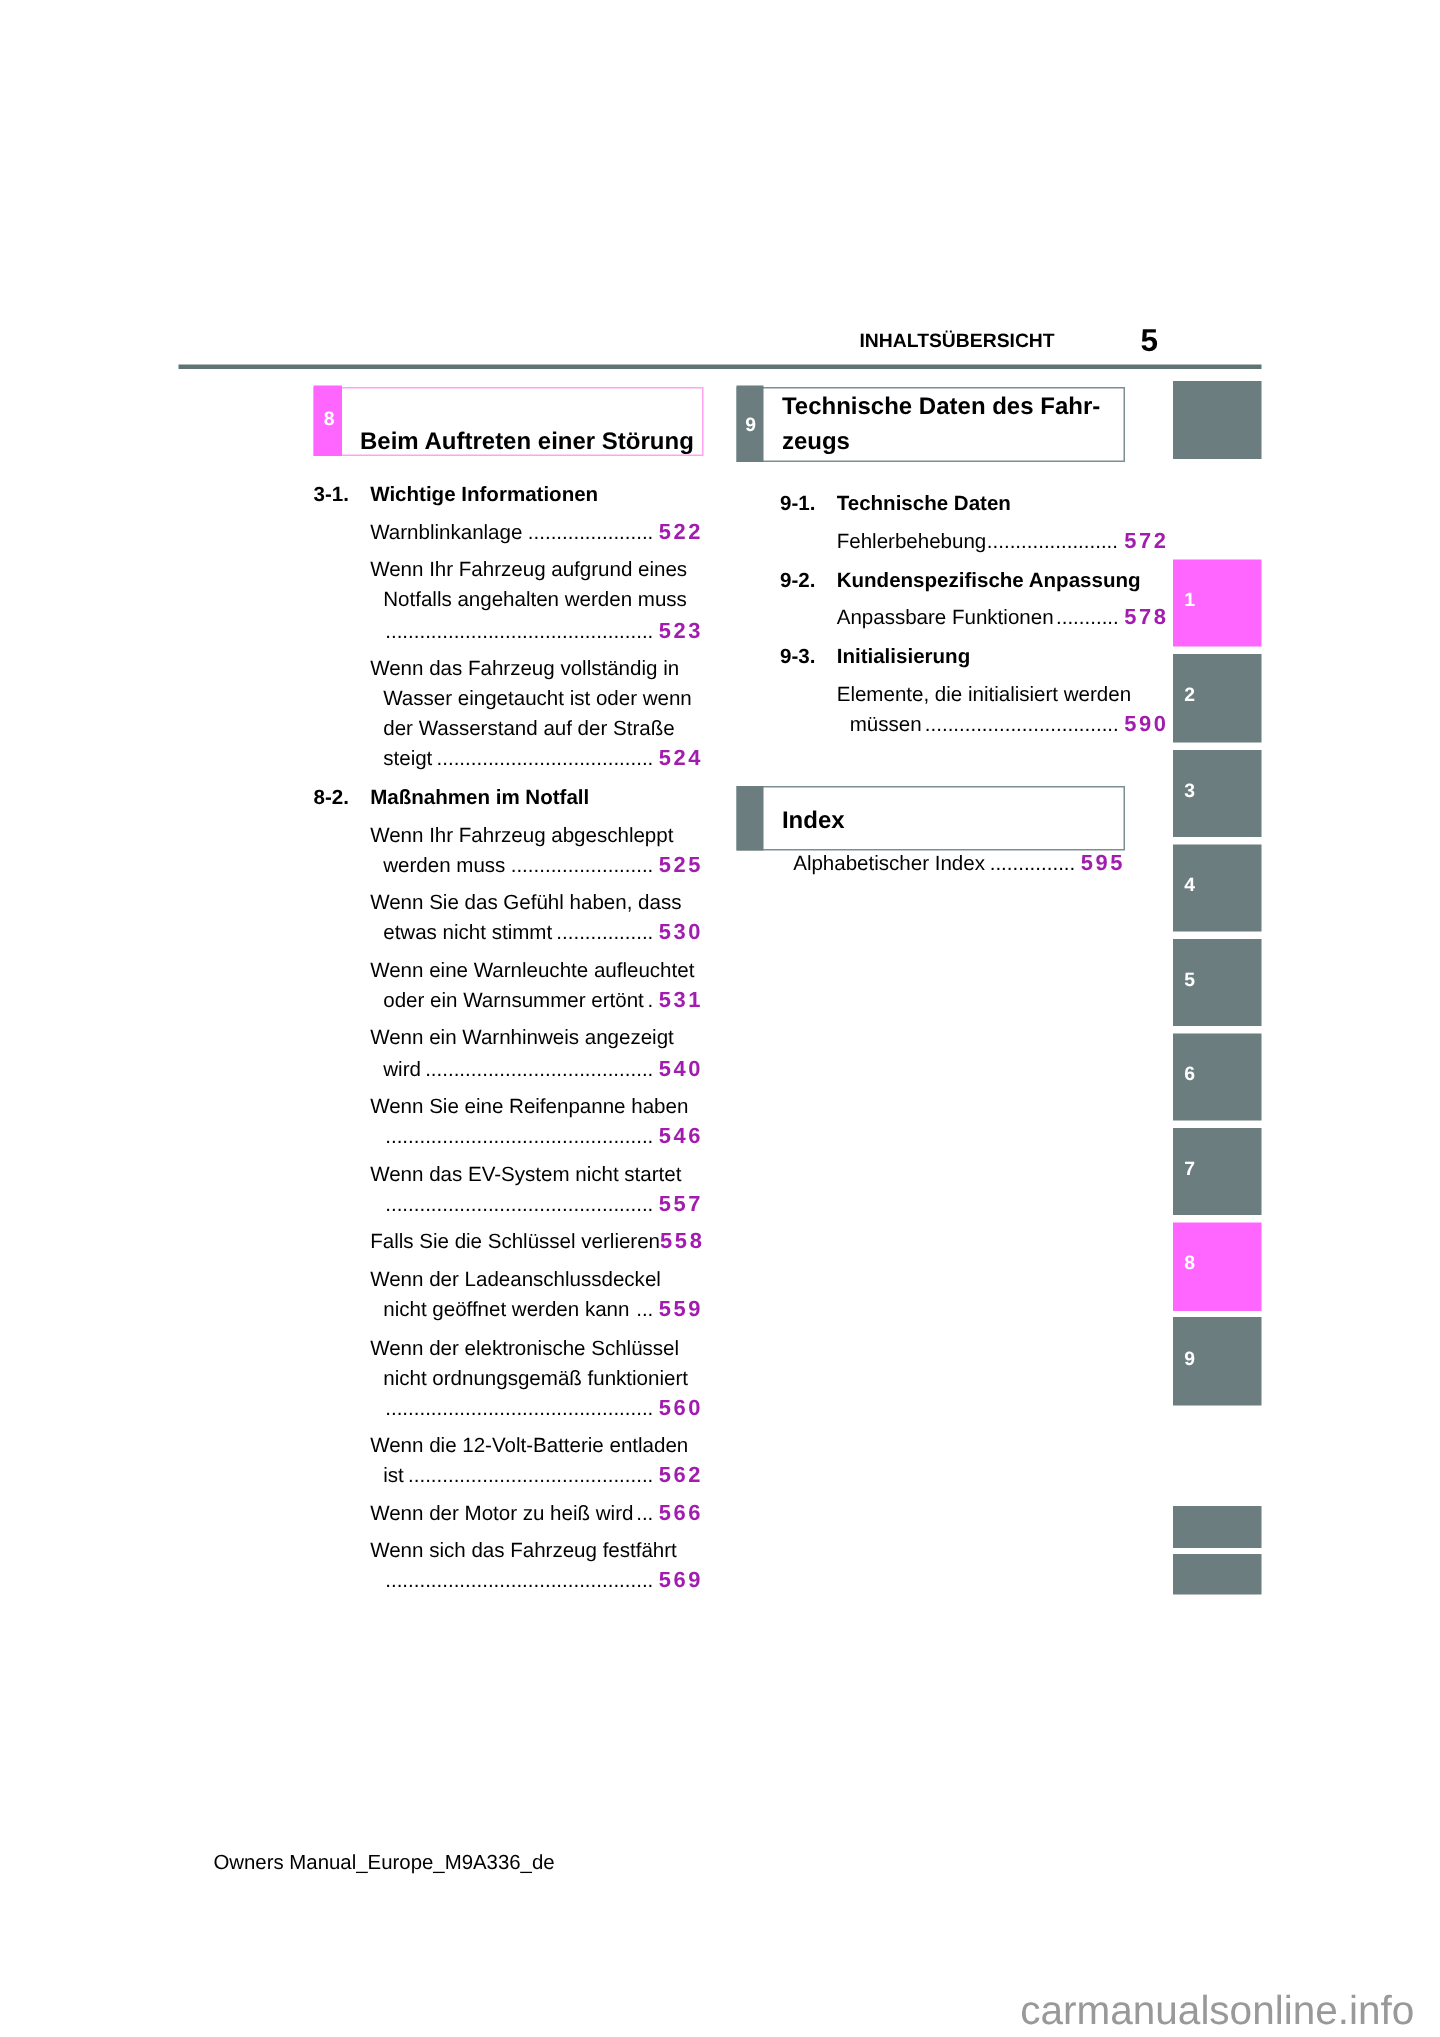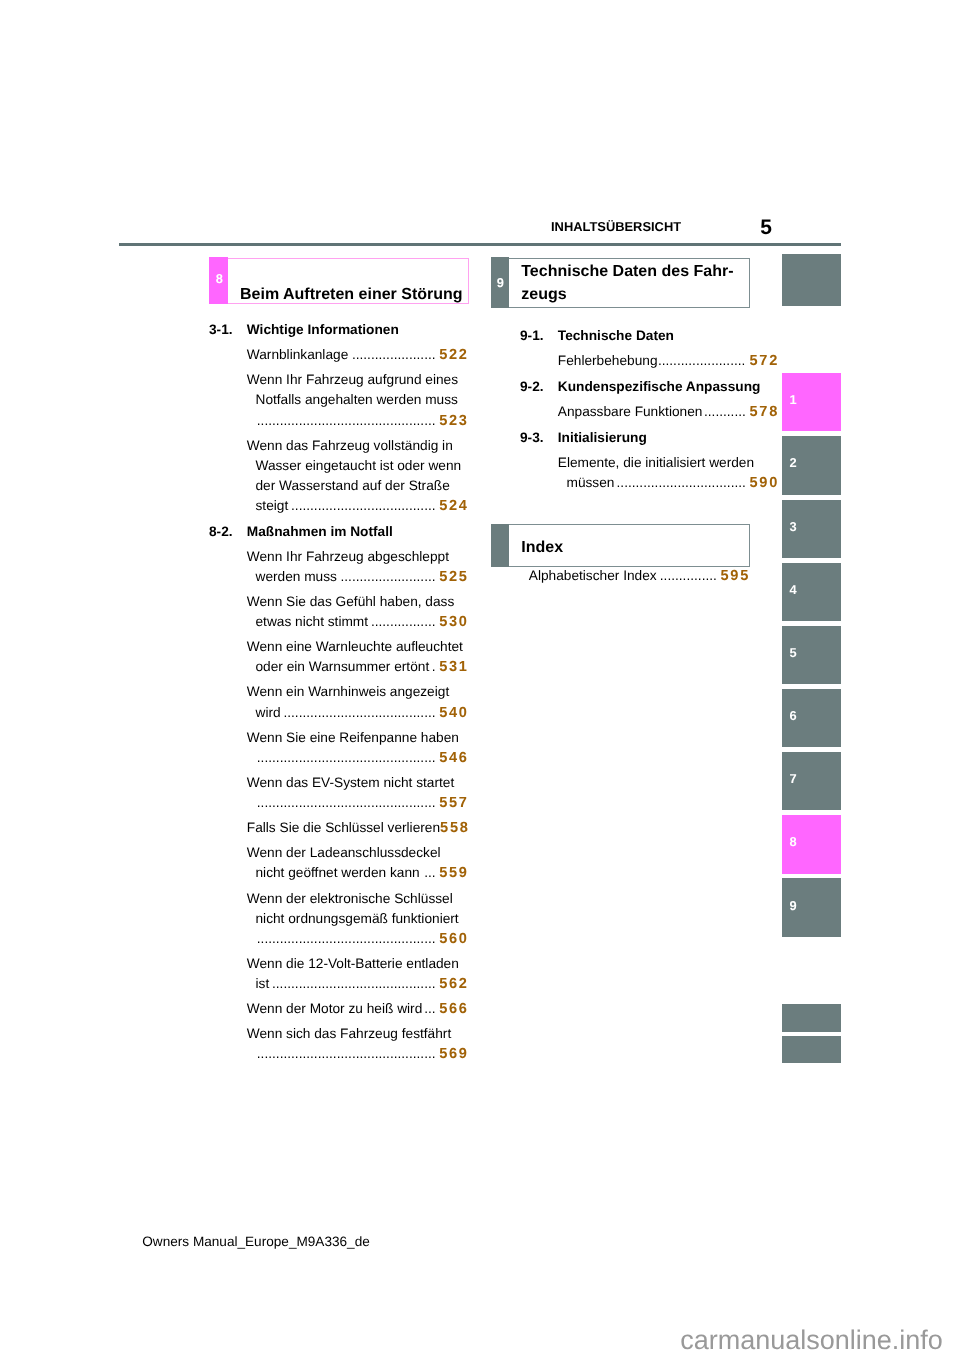--- a/index.html
+++ b/index.html
@@ -2,21 +2,21 @@
 <html><head>
 <meta charset="utf-8">
 <title>INHALTSÜBERSICHT</title>
 <style>
   html,body{margin:0;padding:0;}
   body{width:960px;height:1358px;background:#fff;font-family:"Liberation Sans",sans-serif;overflow:hidden;position:relative;-webkit-font-smoothing:antialiased;text-rendering:geometricPrecision;}
   .page{position:absolute;left:0;top:0;width:960px;height:1358px;background:#fff;}
 
   
   .hdr{position:absolute;left:119px;top:212px;width:722px;height:24px;}
-  .hdr-title{position:absolute;left:432px;top:9.3px;font-size:12.9px;font-weight:bold;color:#000;line-height:1;}
+  .hdr-title{position:absolute;left:454px;top:9.3px;font-size:12.9px;font-weight:bold;color:#000;line-height:1;}
   .hdr-page{position:absolute;left:641.3px;top:4.9px;font-size:21px;font-weight:bold;color:#000;line-height:1;}
   .hdr-rule{position:absolute;left:119px;top:243.3px;width:722px;height:2.3px;background:#607476;}
 
   
   .secbox{position:absolute;box-sizing:border-box;display:flex;}
   .secbox .num{flex:0 0 auto;display:flex;align-items:flex-start;justify-content:center;color:#fff;font-weight:bold;font-size:12.9px;line-height:1;}
   .secbox .ttl{flex:1 1 auto;display:flex;align-items:center;font-weight:bold;color:#000;font-size:16.5px;}
   .secbox .ttl{font-size:16px;}
   .secbox-magenta{left:209px;top:257.5px;width:259.5px;height:46.5px;border:1.1px solid #ffa2f0;background:#fff;}
   .secbox-magenta .num{width:17.5px;align-self:stretch;background:#ff66ff;margin:-1.1px 0 -1.1px -1.1px;padding-top:15.4px;padding-left:1.8px;}
@@ -40,21 +40,21 @@
   .gtitle{flex:0 0 auto;}
   .group + .group > .ghead{margin-top:5.78px;}
   .entry{margin-top:5.13px;}
   .eline{height:20.05px;line-height:20.05px;white-space:nowrap;display:flex;align-items:baseline;}
   .eline.first{padding-left:37.8px;align-items:center;}
   .eline.cont{padding-left:46.5px;}
   .etext{flex:0 0 auto;}
   .dots{flex:1 1 auto;min-width:0;overflow:hidden;white-space:nowrap;text-align:right;margin-left:0.4px;margin-right:3.6px;color:#000;}
   .dots-full{margin-left:0.8px;}
   .nodots{flex:1 1 auto;min-width:0;}
-  .pg{flex:0 0 auto;color:#a16207;font-weight:bold;font-size:14.6px;letter-spacing:1.75px;margin-right:-1.75px;}
+  .pg{flex:0 0 auto;color:#a21caf;font-weight:bold;font-size:14.6px;letter-spacing:1.75px;margin-right:-1.75px;}
 
   
   .tabstrip{position:absolute;left:781.9px;top:254px;width:59.4px;height:820px;}
   .tab-block{position:absolute;left:0;width:59.35px;background:#6b7d7e;}
   .tab-block-top{top:0;height:51.8px;}
   .tab-block-b1{top:749.8px;height:28.2px;}
   .tab-block-b2{top:782.3px;height:27.2px;}
   .tab{position:absolute;left:0;width:59.35px;height:58.3px;background:#6b7d7e;color:#fff;font-size:12.9px;font-weight:bold;}
   .tab-active{background:#ff66ff;}
   .tabnum{position:absolute;left:7.7px;top:21.1px;line-height:1;}

